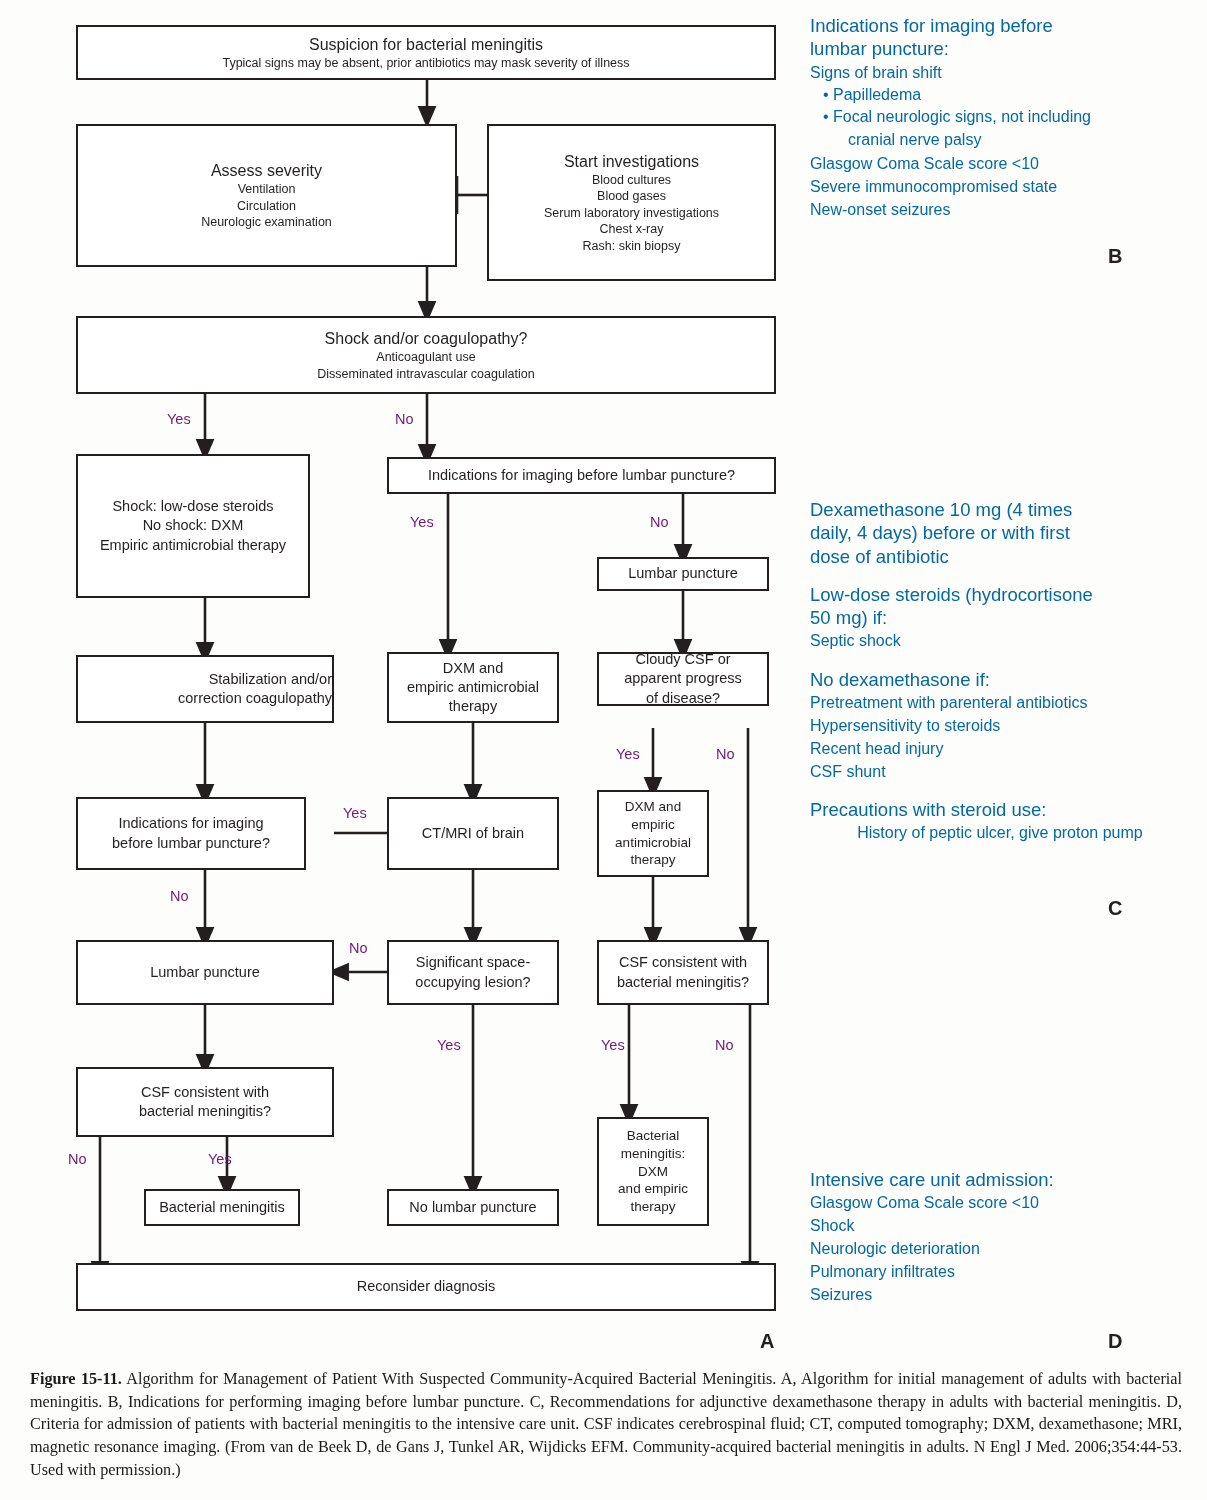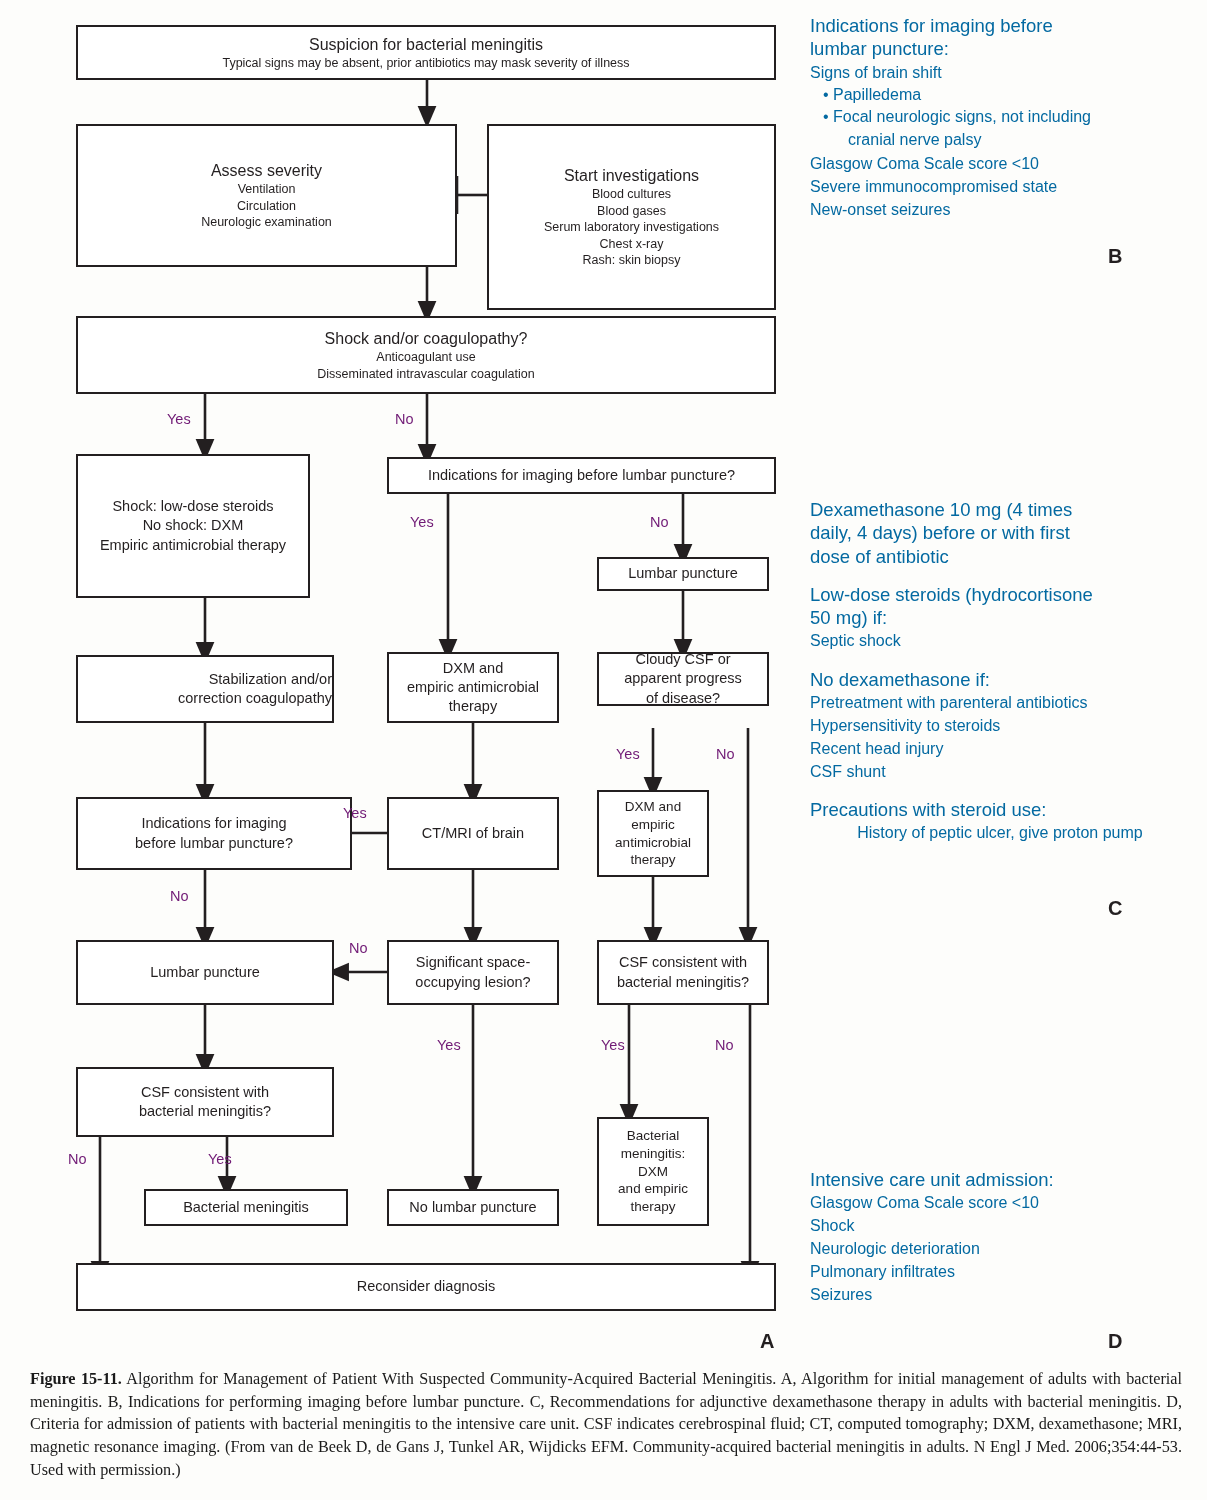--- a/index.html
+++ b/index.html
@@ -106,21 +106,21 @@
     <div class="sub">Typical signs may be absent, prior antibiotics may mask severity of illness</div>
   </div>
 
   <div class="node" style="left:76px;top:124px;width:381px;height:143px;">
     <div class="ttl">Assess severity</div>
     <div class="sub">Ventilation</div>
     <div class="sub">Circulation</div>
     <div class="sub">Neurologic examination</div>
   </div>
 
-  <div class="node" style="left:487px;top:124px;width:289px;height:186px;">
+  <div class="node" style="left:487px;top:124px;width:289px;height:157px;">
     <div class="ttl">Start investigations</div>
     <div class="sub">Blood cultures</div>
     <div class="sub">Blood gases</div>
     <div class="sub">Serum laboratory investigations</div>
     <div class="sub">Chest x-ray</div>
     <div class="sub">Rash: skin biopsy</div>
   </div>
 
   <div class="node" style="left:76px;top:316px;width:700px;height:78px;">
     <div class="ttl">Shock and/or coagulopathy?</div>
@@ -152,21 +152,21 @@
     <div class="ln">empiric antimicrobial</div>
     <div class="ln">therapy</div>
   </div>
 
   <div class="node" style="left:597px;top:652px;width:172px;height:54px;">
     <div class="ln">Cloudy CSF or</div>
     <div class="ln">apparent progress</div>
     <div class="ln">of disease?</div>
   </div>
 
-  <div class="node" style="left:76px;top:797px;width:276px;height:73px;">
+  <div class="node" style="left:76px;top:797px;width:230px;height:73px;">
     <div class="ln">Indications for imaging</div>
     <div class="ln">before lumbar puncture?</div>
   </div>
 
   <div class="node" style="left:387px;top:797px;width:172px;height:73px;">
     <div class="ln">CT/MRI of brain</div>
   </div>
 
   <div class="node" style="left:597px;top:790px;width:112px;height:87px;">
     <div class="ln-s">DXM and</div>
@@ -187,21 +187,21 @@
   <div class="node" style="left:597px;top:940px;width:172px;height:65px;">
     <div class="ln">CSF consistent with</div>
     <div class="ln">bacterial meningitis?</div>
   </div>
 
   <div class="node" style="left:76px;top:1067px;width:258px;height:70px;">
     <div class="ln">CSF consistent with</div>
     <div class="ln">bacterial meningitis?</div>
   </div>
 
-  <div class="node" style="left:144px;top:1189px;width:204px;height:37px;">
+  <div class="node" style="left:144px;top:1189px;width:156px;height:37px;">
     <div class="ln">Bacterial meningitis</div>
   </div>
 
   <div class="node" style="left:387px;top:1189px;width:172px;height:37px;">
     <div class="ln">No lumbar puncture</div>
   </div>
 
   <div class="node" style="left:597px;top:1117px;width:112px;height:109px;">
     <div class="ln-s">Bacterial</div>
     <div class="ln-s">meningitis:</div>

